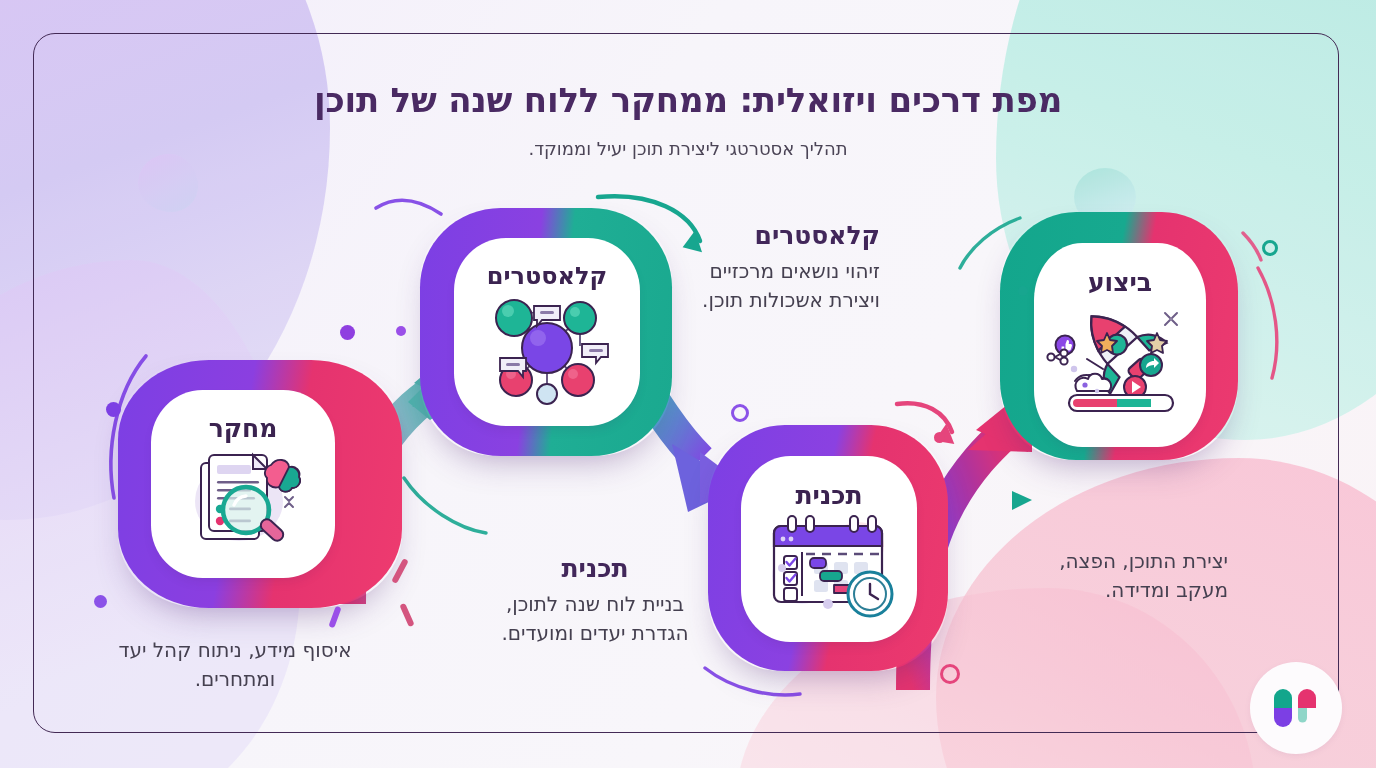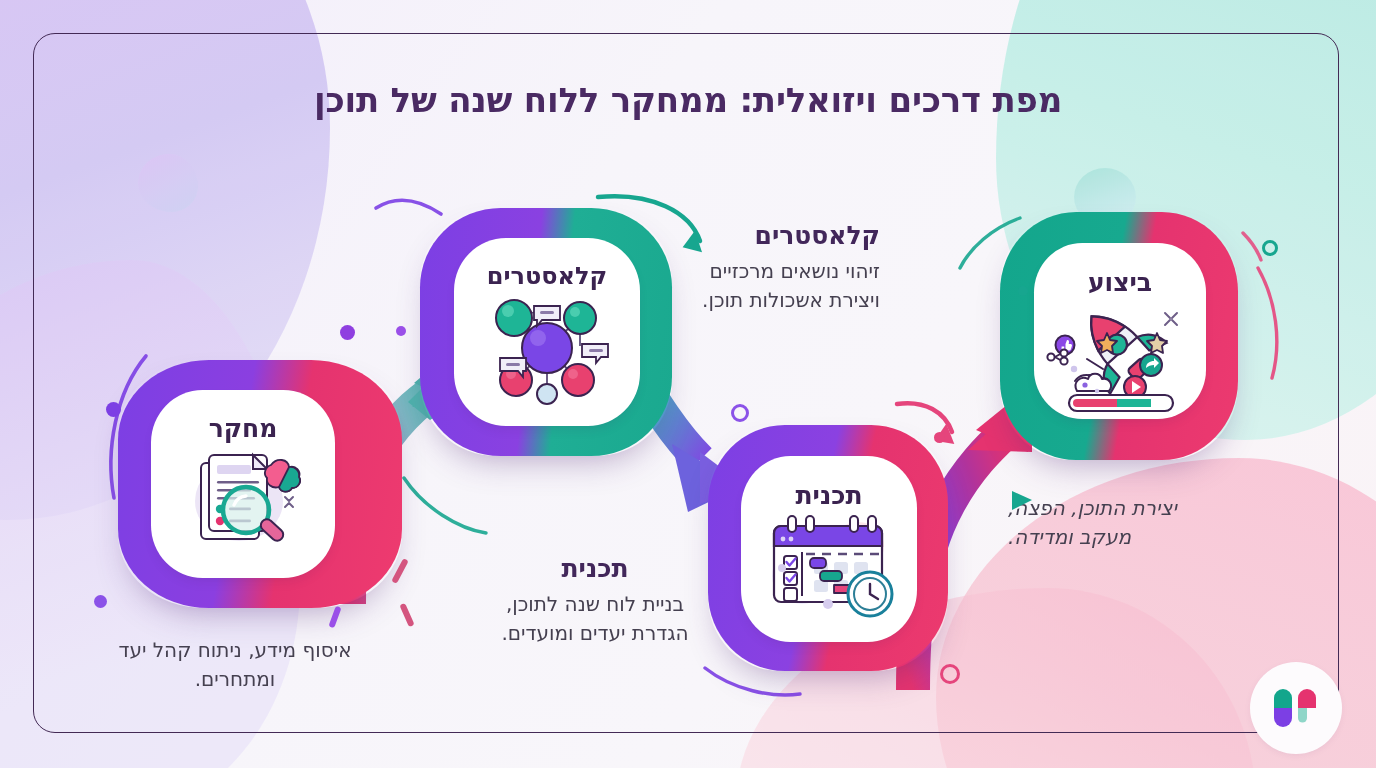--- a/index.html
+++ b/index.html
@@ -108,35 +108,35 @@
   .step-2 .inner{left:34px;top:30px;width:186px;height:188px;}
   .step-2 .card-title{margin-top:26px;font-size:24px;}
 
   .step-3{left:708px;top:425px;}
   .step-3 .ring{width:240px;height:246px;--ringgrad:linear-gradient(102deg,#7c3fe4 0%,#8b41e1 45%,#e5336f 58%,#ec3a6e 100%);}
   .step-3 .inner{left:33px;top:31px;width:176px;height:186px;}
   .step-3 .card-title{margin-top:27px;}
 
   .step-4{left:1000px;top:212px;}
   .step-4 .ring{width:238px;height:248px;--ringgrad:linear-gradient(100deg,#13a68c 0%,#17a98f 45%,#e5336f 56%,#ec3a6f 100%);}
-  .step-4 .inner{left:34px;top:31px;width:172px;height:176px;}
+  .step-4 .inner{left:34px;top:31px;width:172px;height:204px;}
   .step-4 .card-title{margin-top:27px;}
 
   
   .label-block{position:absolute;}
   .label-h{
     margin:0;font-size:25px;font-weight:700;color:#42275a;line-height:1.15;
   }
   .label-p{
     margin:6px 0 0;font-size:20px;color:#454050;line-height:1.45;
   }
   .lbl-1{left:108px;top:630px;width:254px;text-align:center;}
   .lbl-2{left:690px;top:222px;width:190px;text-align:right;}
   .lbl-3{left:488px;top:555px;width:214px;text-align:center;}
-  .lbl-4{left:1008px;top:488px;width:220px;text-align:left;font-style:italic;}
+  .lbl-4{left:1008px;top:541px;width:220px;text-align:right;}
 
   
   .deco{position:absolute;pointer-events:none;}
   .dot{border-radius:50%;}
   .ring-dot{border-radius:50%;background:transparent;box-sizing:border-box;}
   .dash{border-radius:4px;}
 
   
   .logo{
     position:absolute;right:34px;bottom:14px;width:92px;height:92px;
@@ -158,20 +158,21 @@
     <div class="blob blob-mint-1"></div>
     <div class="blob blob-mint-dot"></div>
     <div class="blob blob-pink-1"></div>
     <div class="blob blob-pink-2"></div>
   </div>
 
   <div class="frame"></div>
 
   <div class="header">
     <h1 class="title">מפת דרכים ויזואלית: ממחקר ללוח שנה של תוכן</h1>
+    <p class="subtitle">תהליך אסטרטגי ליצירת תוכן יעיל וממוקד.</p>
   </div>
 
   <svg class="deco" style="left:0;top:0;width:1376px;height:768px;" viewBox="0 0 1376 768">
     <defs>
       <linearGradient id="g1" x1="0" y1="1" x2="1" y2="0">
         <stop offset="0%" stop-color="#e5336f"></stop>
         <stop offset="38%" stop-color="#a67bc0"></stop>
         <stop offset="70%" stop-color="#7fb8c4"></stop>
         <stop offset="100%" stop-color="#3fb8a6"></stop>
       </linearGradient>

